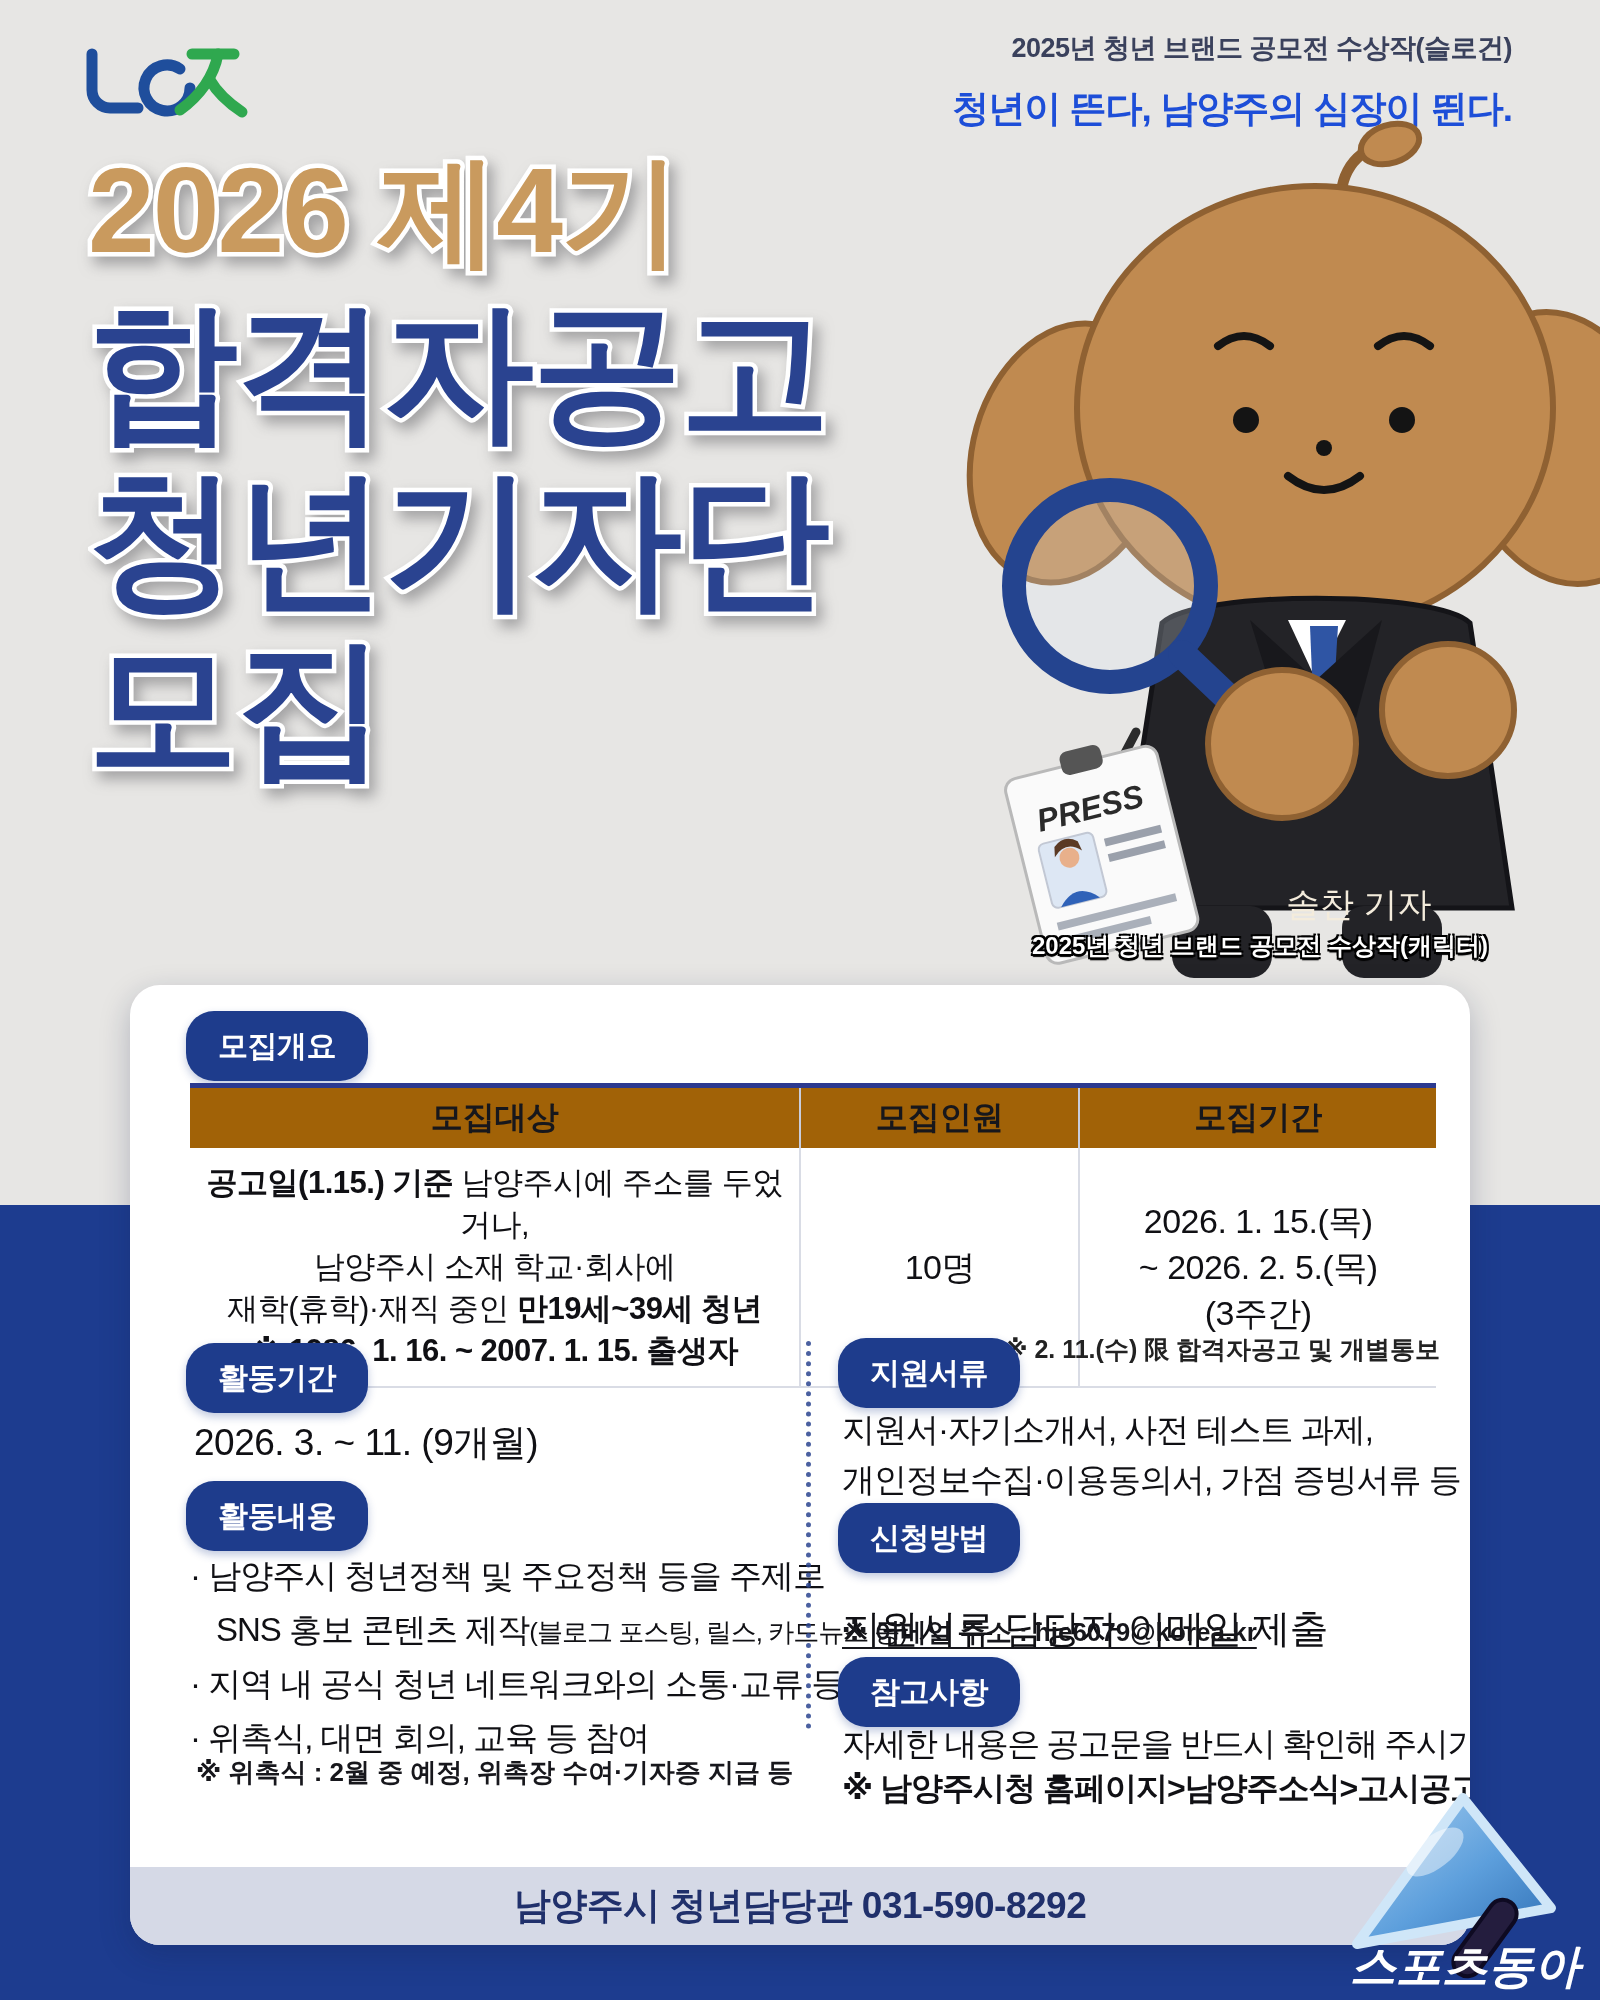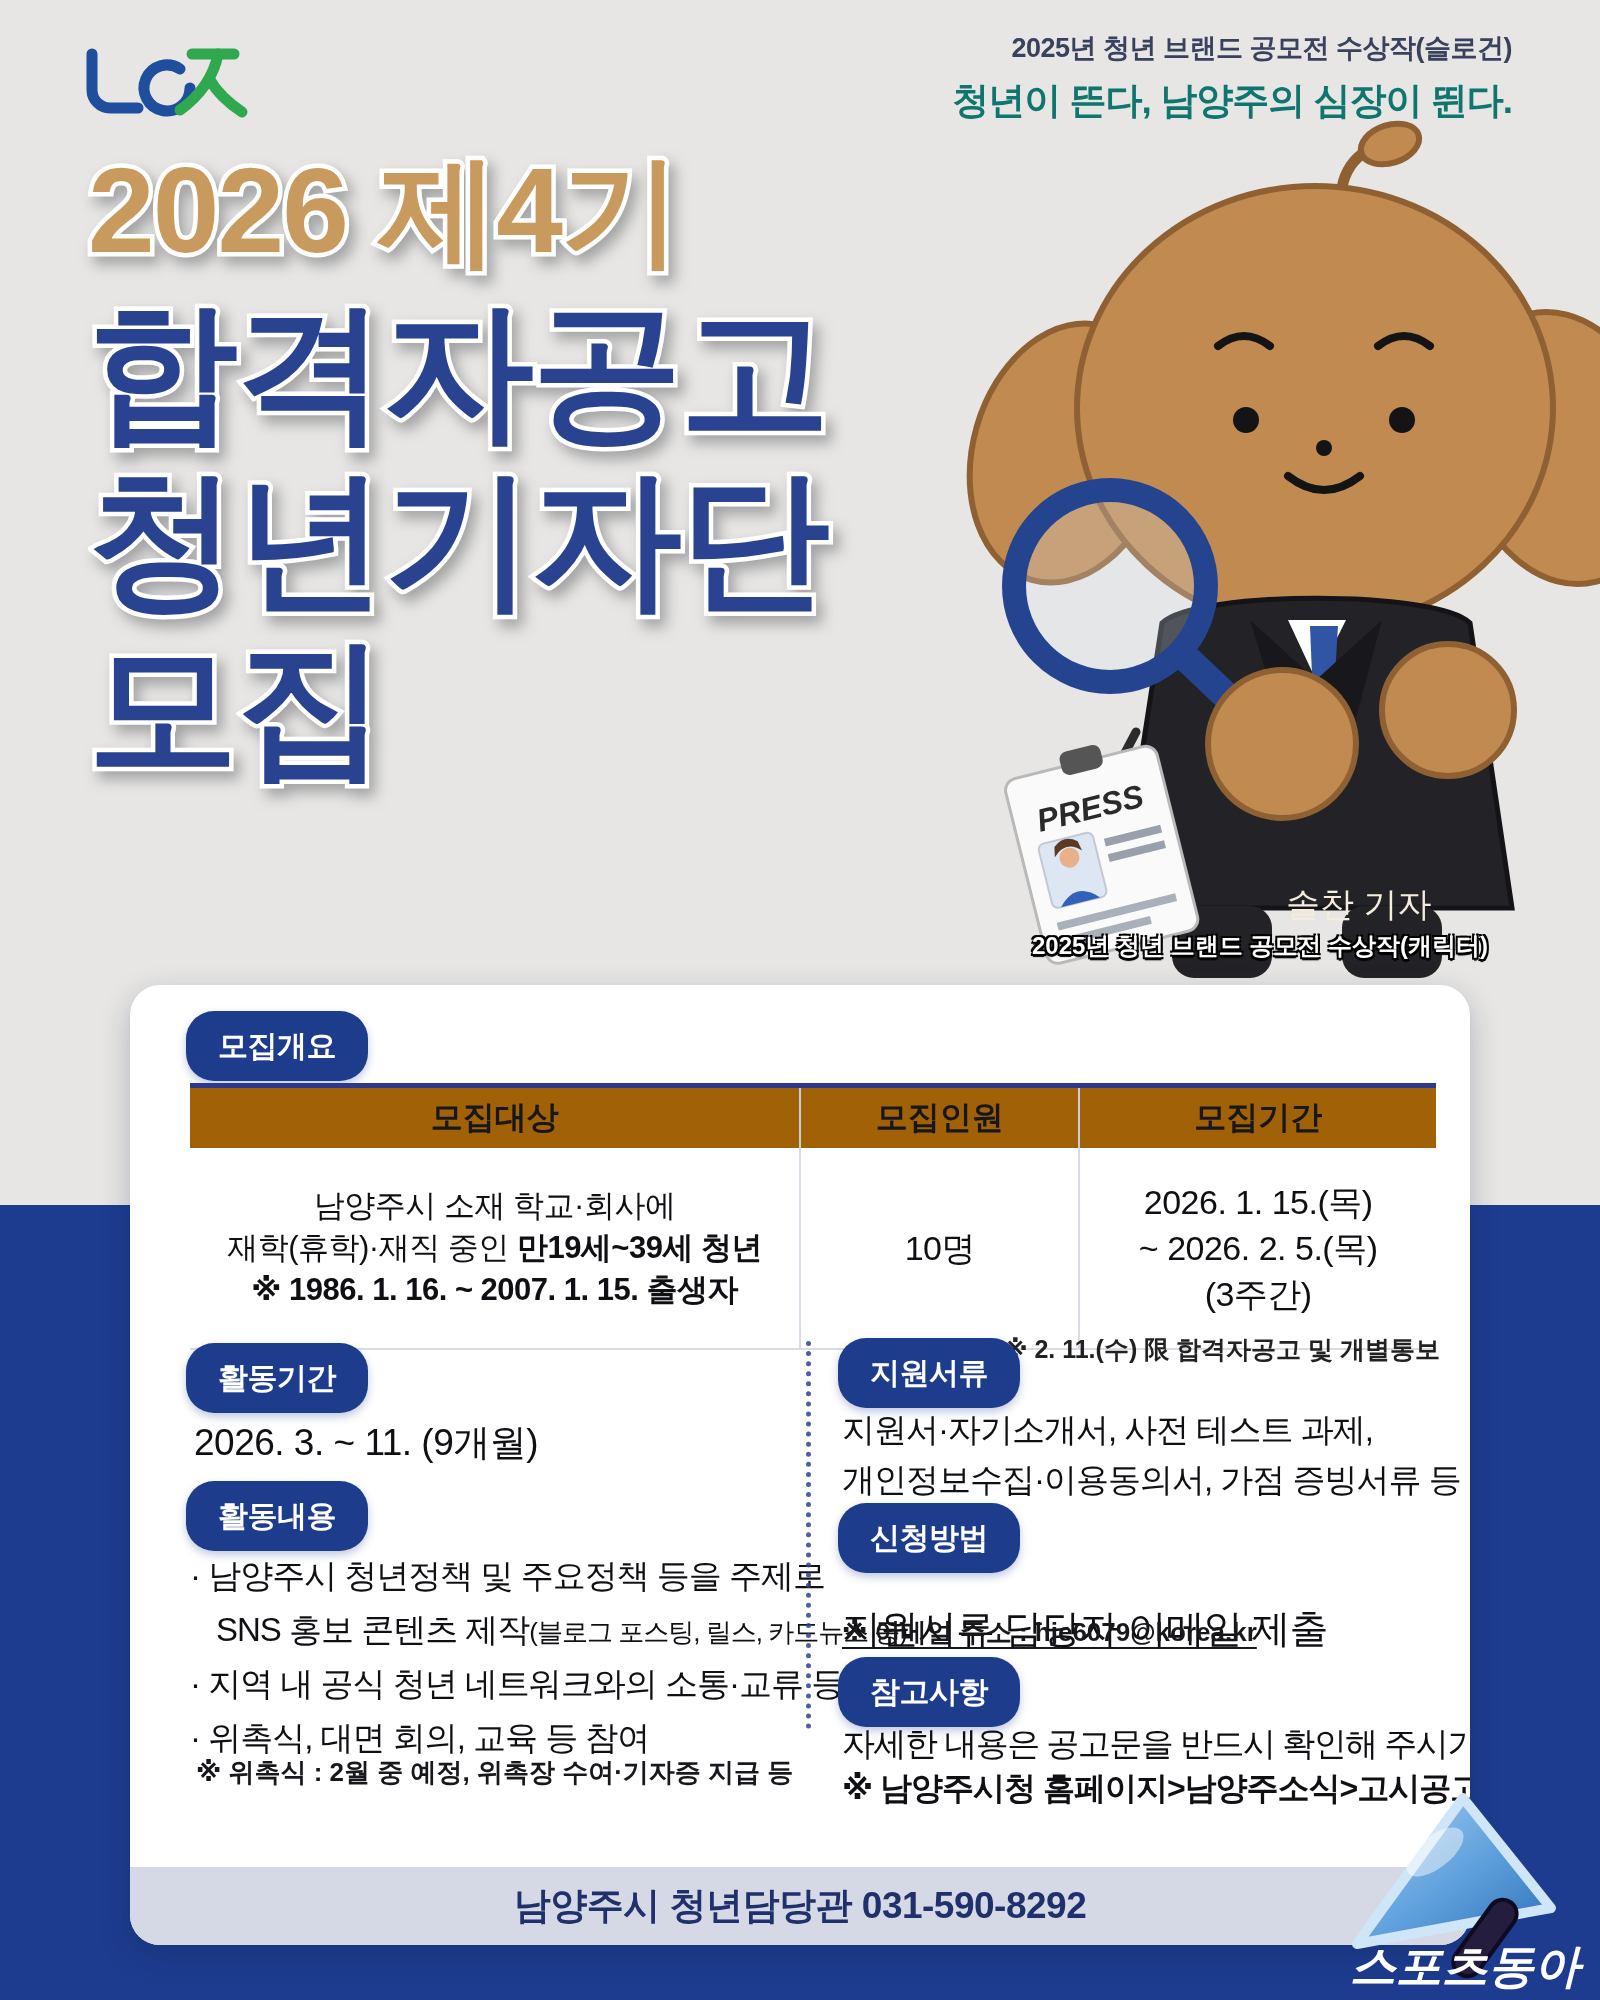--- a/index.html
+++ b/index.html
@@ -7,21 +7,21 @@
     position:relative; width:1600px; height:2000px; overflow:hidden;
     background:#E7E6E4;
     font-family:"Liberation Sans","DejaVu Sans",sans-serif;
   }
   
   .navy-bg{position:absolute;left:0;top:1205px;width:1600px;height:795px;background:#1D3C8F;}
   
   .city-logo{position:absolute;left:72px;top:38px;width:185px;height:100px;}
   .award-top{position:absolute;right:88px;top:30px;text-align:right;}
   .award-top .l1{font-size:27px;font-weight:700;color:#3A415C;letter-spacing:-0.5px;}
-  .award-top .l2{font-size:37px;font-weight:800;color:#0f766e;margin-top:10px;letter-spacing:-1px;}
+  .award-top .l2{font-size:37px;font-weight:800;color:#1d4ed8;margin-top:18px;letter-spacing:-1px;}
   
   .title{position:absolute;left:88px;top:150px;line-height:1;}
   .title .ln{
     font-weight:900;letter-spacing:-2px;
     -webkit-text-stroke:9px #ffffff;paint-order:stroke fill;
     filter:drop-shadow(6px 8px 7px rgba(95,95,100,.5));
     white-space:nowrap;
   }
   .title .yr{font-size:120px;color:#C99A5E;margin-bottom:26px;}
   .title .nv{font-size:150px;color:#2A4390;margin-bottom:18px;}
@@ -165,20 +165,21 @@
     <div class="pill" style="left:56px;top:26px;">모집개요</div>
 
     <div class="tbl">
       <div class="trow thead">
         <div class="th">모집대상</div>
         <div class="th">모집인원</div>
         <div class="th">모집기간</div>
       </div>
       <div class="trow tbody">
         <div class="td">
+          <div><span class="b">공고일(1.15.) 기준</span><span> 남양주시에 주소를 두었거나,</span></div>
           <div>남양주시 소재 학교·회사에</div>
           <div><span>재학(휴학)·재직 중인 </span><span class="b">만19세~39세 청년</span></div>
           <div class="b">※ 1986. 1. 16. ~ 2007. 1. 15. 출생자</div>
         </div>
         <div class="td">
           <div class="big">10명</div>
         </div>
         <div class="td">
           <div class="big">2026. 1. 15.(목)</div>
           <div class="big">~ 2026. 2. 5.(목)</div>

